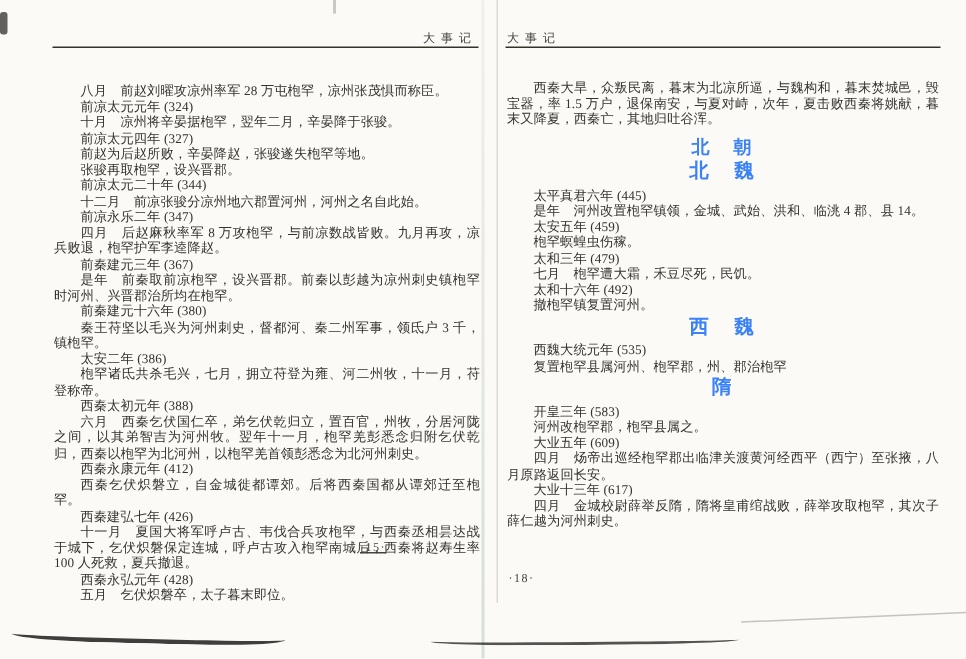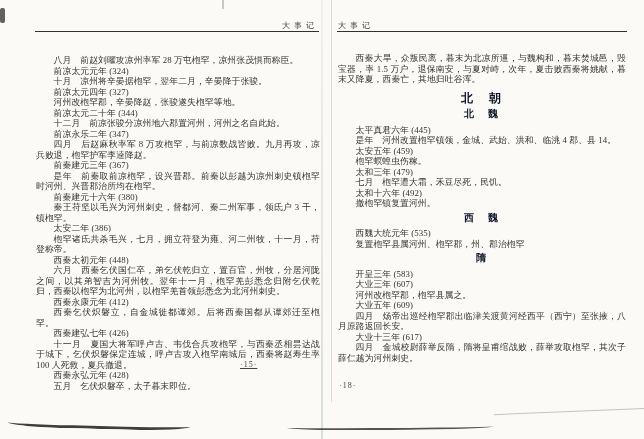--- a/index.html
+++ b/index.html
@@ -32,24 +32,24 @@
     text-align:justify; color:#36322c;
     letter-spacing:0.1px;
     margin-top:17px;
   }
   .content.cl { left:36px;  width:284px; }
   .content.cr { left:338px; width:288px; top:36px; }
 
   p.para { margin:0; text-indent:2em; }
   p.h1, p.h2 {
     text-align:center; font-weight:bold; text-indent:0;
-    color:#0f172a; letter-spacing:2px;
+    color:#3b82f6; letter-spacing:2px;
   }
   p.h1 { font-size:12px;   margin:8px 0 6px; }
-  p.h2 { font-size:10px; margin:4px 0 5px; }
+  p.h2 { font-size:13px; margin:4px 0 5px; }
 
   .page-number {
     position:absolute; font-size:8px; color:#47423b; letter-spacing:1px;
   }
   .page-number.pl { left:240px; top:360px;text-decoration:underline; }
   .page-number.pr { left:339px; top:381px; }
 
   
   .gutter-line-1 {
     position:absolute; left:321px; top:0; width:2px; height:439px;
@@ -94,32 +94,33 @@
 <div class="header-rule rl"></div>
 
 <div class="running-header hr">大事记</div>
 <div class="header-rule rr"></div>
 
 <div class="content cl">
   <p class="para">八月　前赵刘曜攻凉州率军 28 万屯枹罕，凉州张茂惧而称臣。</p>
   <p class="para">前凉太元元年 (324)</p>
   <p class="para">十月　凉州将辛晏据枹罕，翌年二月，辛晏降于张骏。</p>
   <p class="para">前凉太元四年 (327)</p>
-  <p class="para">河州改枹罕郡，辛晏降赵，张骏遂失枹罕等地。</p>
+  <p class="para">前赵为后赵所败，辛晏降赵，张骏遂失枹罕等地。</p>
+  <p class="para">张骏再取枹罕，设兴晋郡。</p>
   <p class="para">前凉太元二十年 (344)</p>
   <p class="para">十二月　前凉张骏分凉州地六郡置河州，河州之名自此始。</p>
   <p class="para">前凉永乐二年 (347)</p>
   <p class="para">四月　后赵麻秋率军 8 万攻枹罕，与前凉数战皆败。九月再攻，凉兵败退，枹罕护军李逵降赵。</p>
   <p class="para">前秦建元三年 (367)</p>
   <p class="para">是年　前秦取前凉枹罕，设兴晋郡。前秦以彭越为凉州刺史镇枹罕时河州、兴晋郡治所均在枹罕。</p>
   <p class="para">前秦建元十六年 (380)</p>
   <p class="para">秦王苻坚以毛兴为河州刺史，督都河、秦二州军事，领氐户 3 千，镇枹罕。</p>
   <p class="para">太安二年 (386)</p>
   <p class="para">枹罕诸氐共杀毛兴，七月，拥立苻登为雍、河二州牧，十一月，苻登称帝。</p>
-  <p class="para">西秦太初元年 (448)</p>
+  <p class="para">西秦太初元年 (388)</p>
   <p class="para">六月　西秦乞伏国仁卒，弟乞伏乾归立，置百官，州牧，分居河陇之间，以其弟智吉为河州牧。翌年十一月，枹罕羌彭悉念归附乞伏乾归，西秦以枹罕为北河州，以枹罕羌首领彭悉念为北河州刺史。</p>
   <p class="para">西秦永康元年 (412)</p>
   <p class="para">西秦乞伏炽磐立，自金城徙都谭郊。后将西秦国都从谭郊迁至枹罕。</p>
   <p class="para">西秦建弘七年 (426)</p>
   <p class="para">十一月　夏国大将军呼卢古、韦伐合兵攻枹罕，与西秦丞相昙达战于城下，乞伏炽磐保定连城，呼卢古攻入枹罕南城后，西秦将赵寿生率 100 人死救，夏兵撤退。</p>
   <p class="para">西秦永弘元年 (428)</p>
   <p class="para">五月　乞伏炽磐卒，太子暮末即位。</p>
 </div>
 
 <div class="content cr">
@@ -132,21 +133,20 @@
   <p class="para">枹罕螟蝗虫伤稼。</p>
   <p class="para">太和三年 (479)</p>
   <p class="para">七月　枹罕遭大霜，禾豆尽死，民饥。</p>
   <p class="para">太和十六年 (492)</p>
   <p class="para">撤枹罕镇复置河州。</p>
   <p class="h2">西　魏</p>
   <p class="para">西魏大统元年 (535)</p>
   <p class="para">复置枹罕县属河州、枹罕郡，州、郡治枹罕</p>
   <p class="h2">隋</p>
   <p class="para">开皇三年 (583)</p>
-  <p class="para">大业三年 (607)</p>
   <p class="para">河州改枹罕郡，枹罕县属之。</p>
   <p class="para">大业五年 (609)</p>
   <p class="para">四月　炀帝出巡经枹罕郡出临津关渡黄河经西平（西宁）至张掖，八月原路返回长安。</p>
   <p class="para">大业十三年 (617)</p>
   <p class="para">四月　金城校尉薛举反隋，隋将皇甫绾战败，薛举攻取枹罕，其次子薛仁越为河州刺史。</p>
 </div>
 
 <div class="page-number pl">·15·</div>
 <div class="page-number pr">·18·</div>
 

